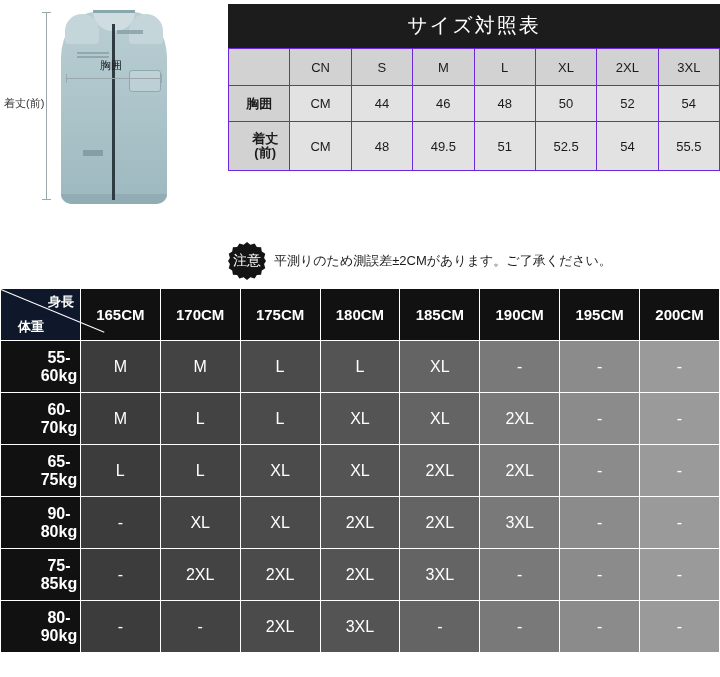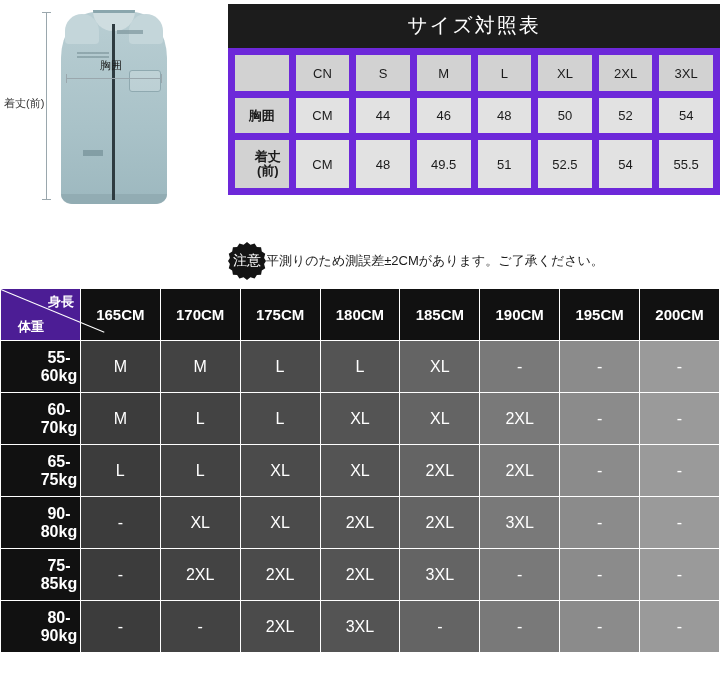--- a/index.html
+++ b/index.html
@@ -200,21 +200,21 @@
     font-size: 20px;
     letter-spacing: 2px;
     padding: 8px 0 9px;
   }
   table.size {
     border-collapse: collapse;
     width: 100%;
     table-layout: fixed;
   }
   table.size td {
-    border: 7px solid #6d28d9;
+    border: 1px solid #6d28d9;
     text-align: center;
     font-size: 13px;
     color: #1b1b1b;
     height: 33px;
     background: #e2e2e2;
   }
   table.size tr.head td {
     background: #d2d2d2;
     font-size: 13px;
     height: 34px;
@@ -251,20 +251,21 @@
     justify-content: center;
     clip-path: polygon(
       50% 0%, 59% 7%, 70% 4%, 76% 13%, 87% 14%, 89% 25%, 98% 31%, 95% 42%,
       100% 50%, 95% 58%, 98% 69%, 89% 75%, 87% 86%, 76% 87%, 70% 96%,
       59% 93%, 50% 100%, 41% 93%, 30% 96%, 24% 87%, 13% 86%, 11% 75%,
       2% 69%, 5% 58%, 0% 50%, 5% 42%, 2% 31%, 11% 25%, 13% 14%, 24% 13%,
       30% 4%, 41% 7%);
   }
   .note-text {
     font-size: 13px;
+    margin-left: 8px;
     color: #1b1b1b;
   }
 
   
   .matrix-wrap {
     padding: 0 0 0 0;
   }
   table.matrix {
     border-collapse: collapse;
     width: 720px;
@@ -284,21 +285,21 @@
     font-weight: bold;
   }
   table.matrix td.rowlabel {
     background: #111111;
     font-size: 16px;
     font-weight: bold;
     width: 118px;
     padding-left: 38px;
   }
   table.matrix td.corner {
-    background: #4c1d95;
+    background: #0f172a;
     position: relative;
     padding: 0;
   }
   .corner-inner {
     position: relative;
     width: 100%;
     height: 100%;
     font-size: 13px;
     font-weight: bold;
     color: #fff;

